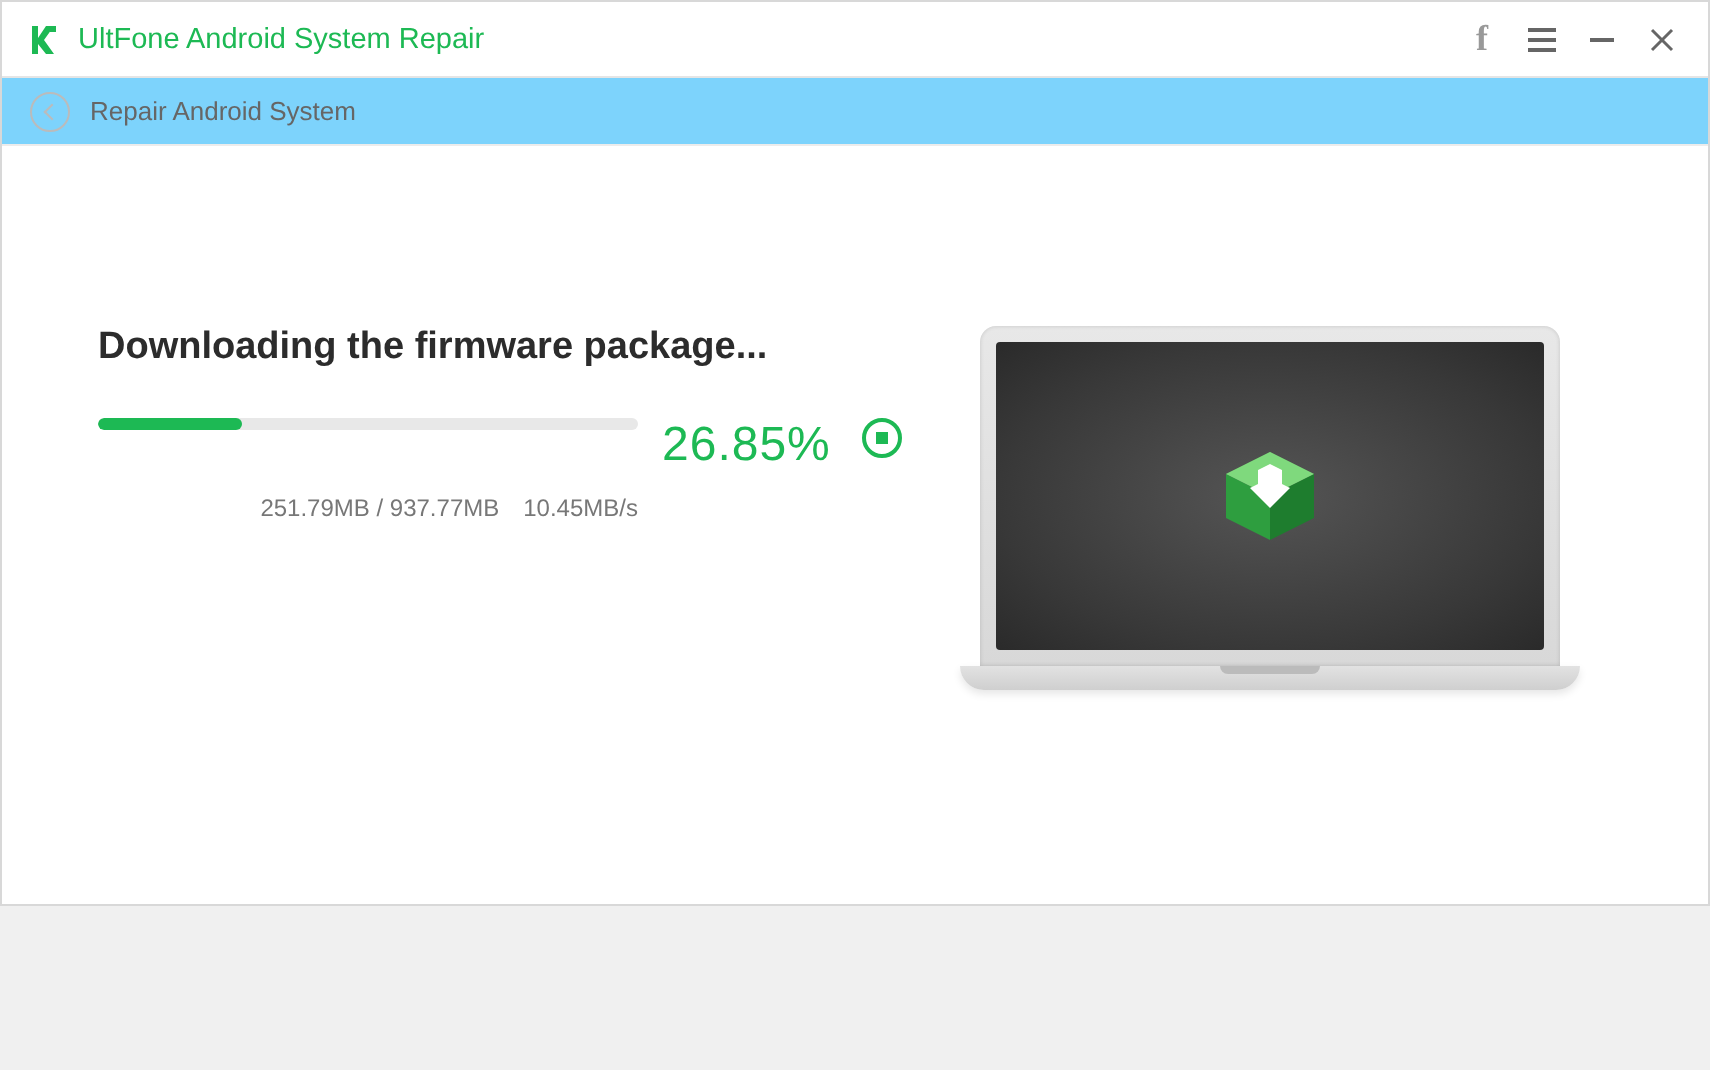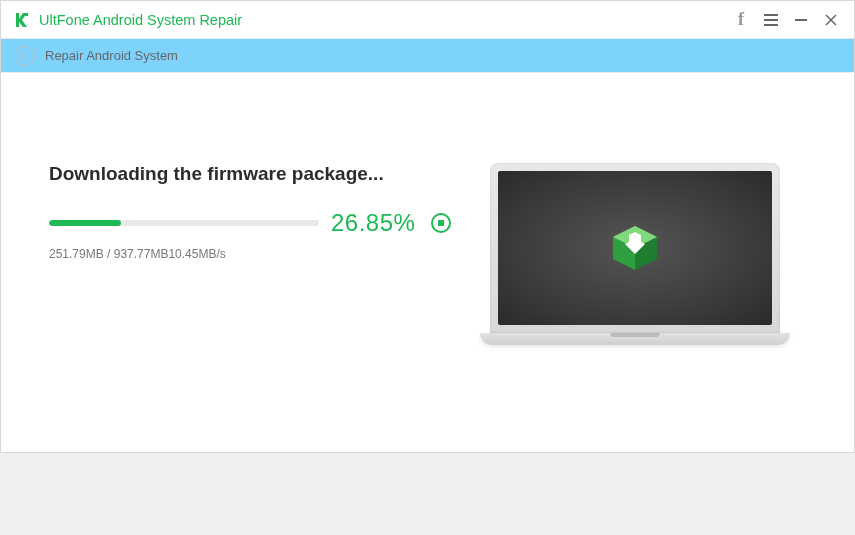--- a/index.html
+++ b/index.html
@@ -125,21 +125,21 @@
       color: #2c2c2c;
       margin-bottom: 24px;
     }
     .subtext {
       font-size: 12.5px;
       color: #555;
       margin-bottom: 14px;
     }
     .progress-row {
       display: flex;
-      align-items: center;
+      align-items: flex-start;
       gap: 12px;
     }
     .progress-track {
       width: 270px;
       height: 6px;
       background: #e8e8e8;
       border-radius: 3px;
       overflow: hidden;
     }
     .progress-fill {
@@ -164,25 +164,26 @@
       cursor: pointer;
       margin-left: 4px;
     }
     .stop-square {
       width: 6px;
       height: 6px;
       background: #1db954;
     }
     .stats-row {
       display: flex;
-      justify-content: flex-start;
+      justify-content: flex-end;
       width: 270px;
       margin-top: 10px;
       font-size: 12px;
       color: #777;
+      gap: 12px;
     }
     .right-panel {
       flex: 1;
       display: flex;
       align-items: flex-start;
       justify-content: center;
       padding-top: 0px;
     }
     .laptop {
       width: 310px;

